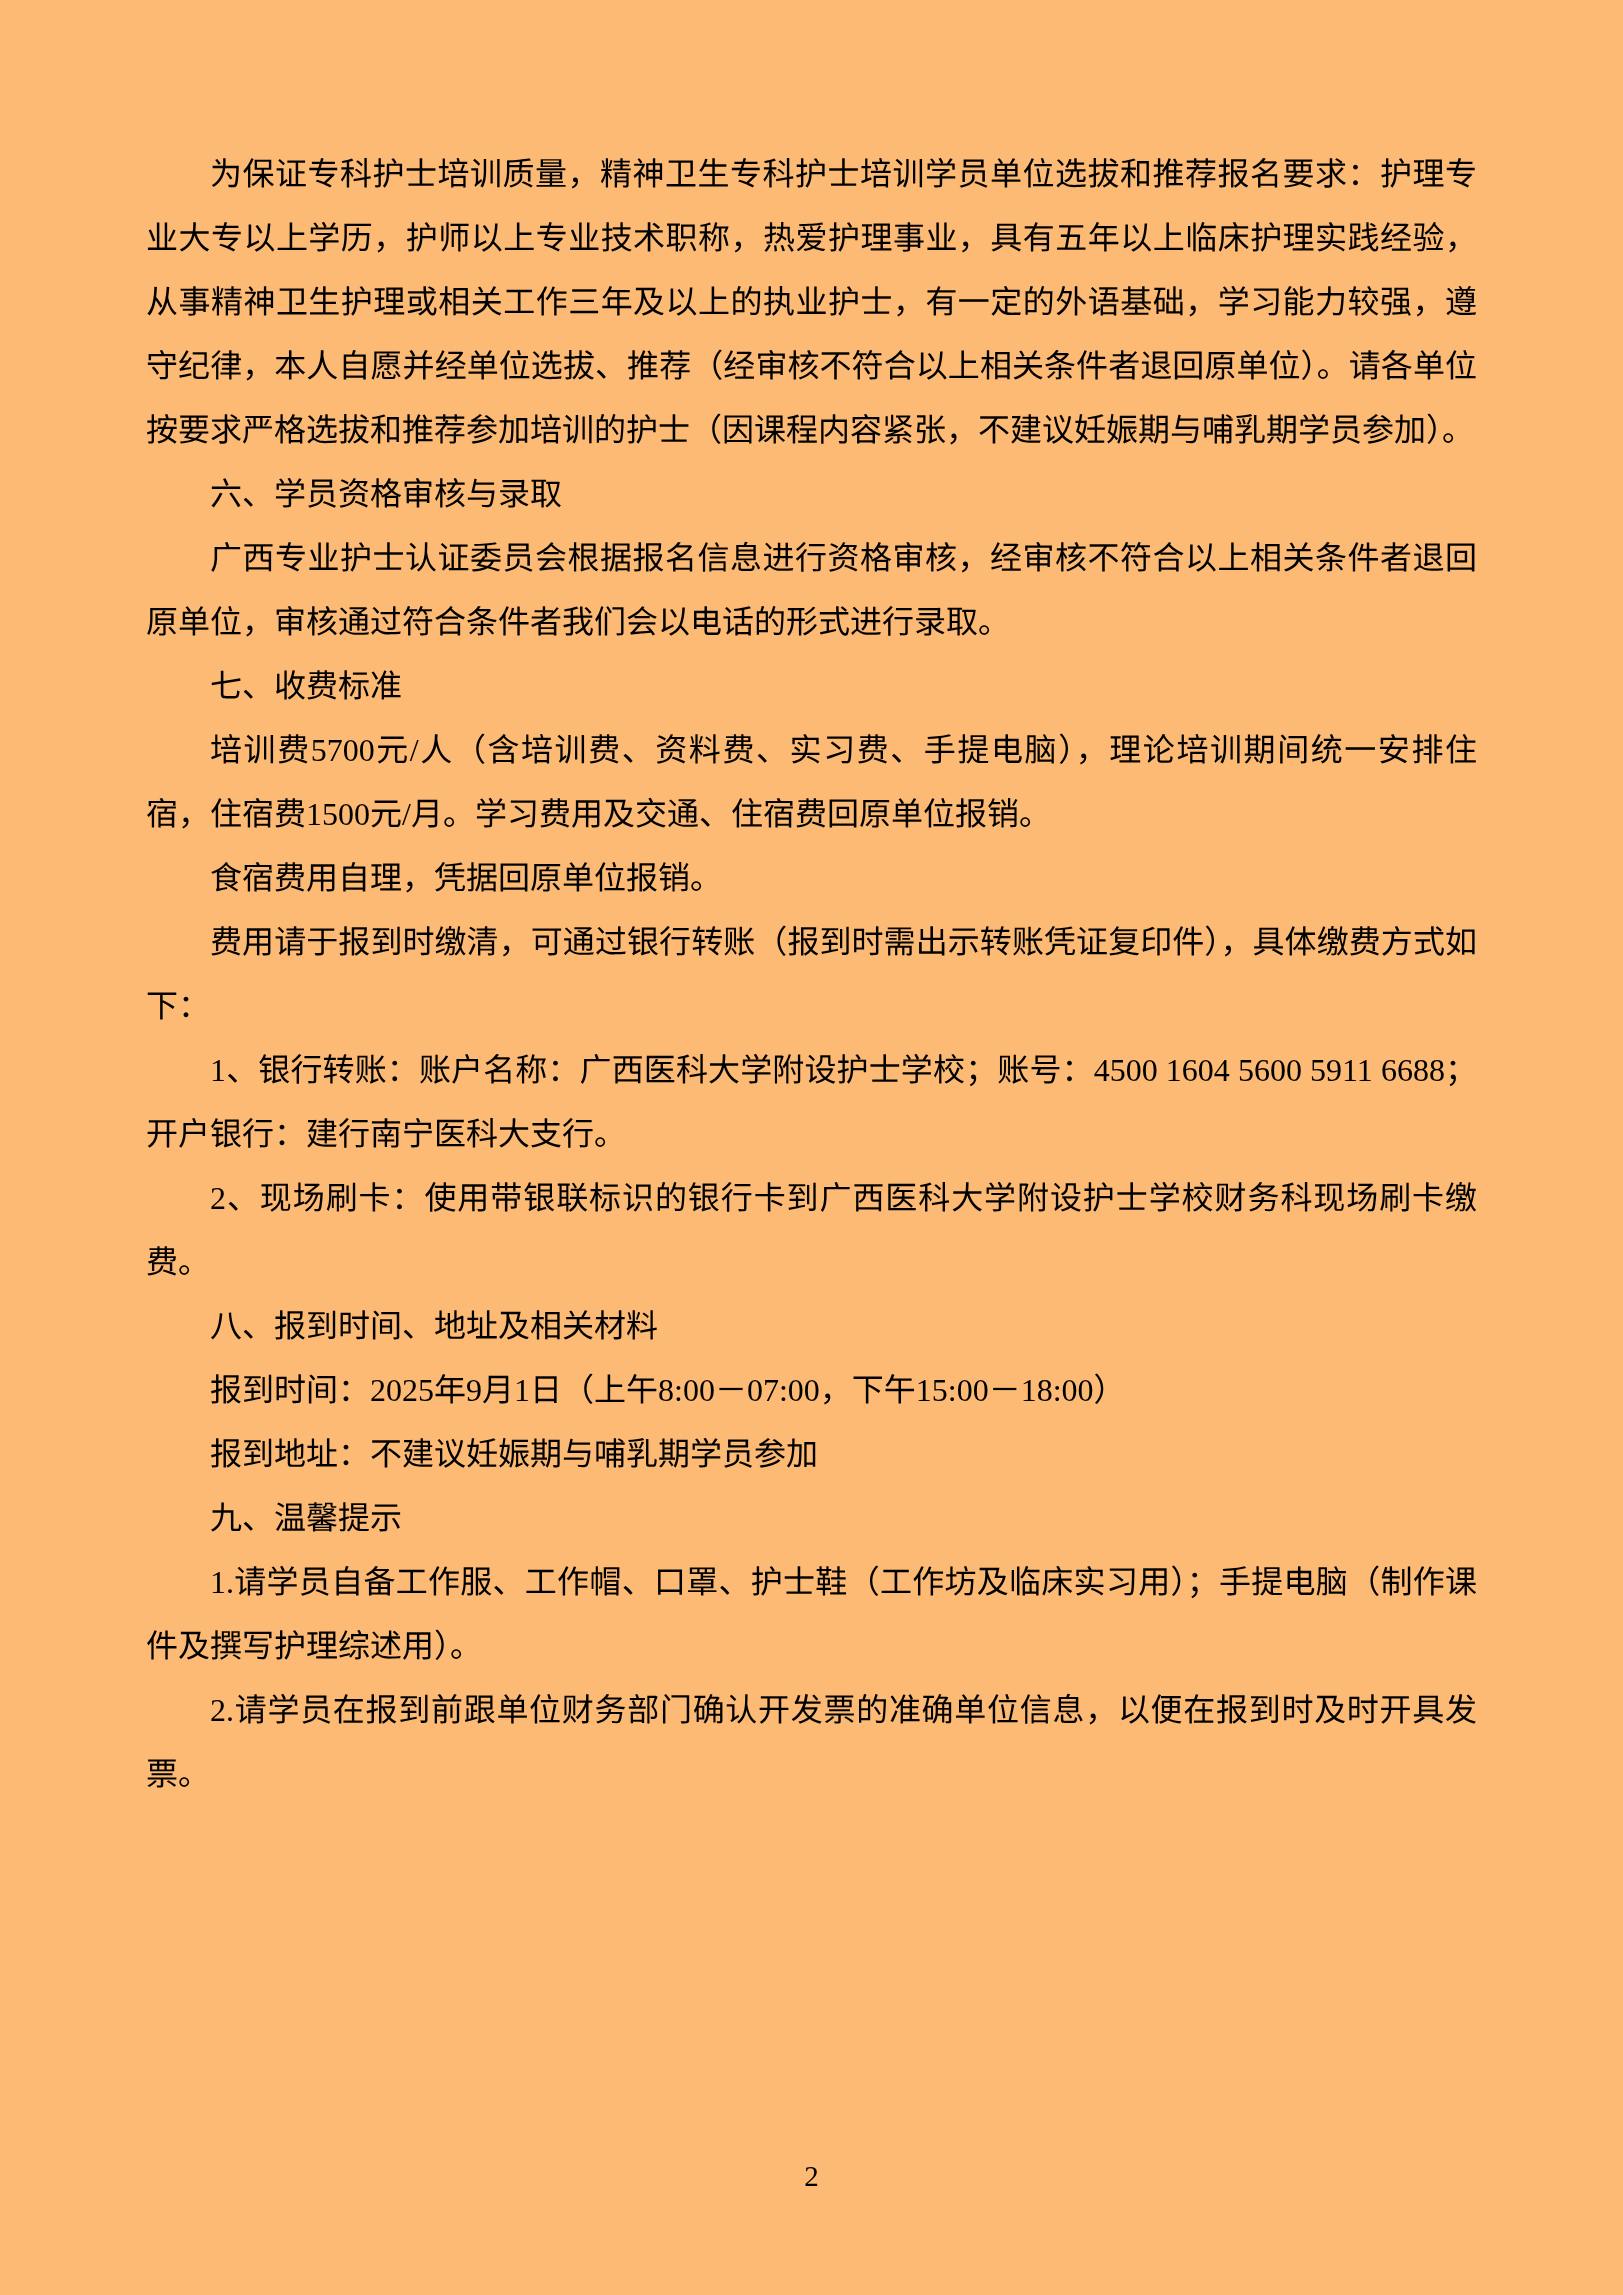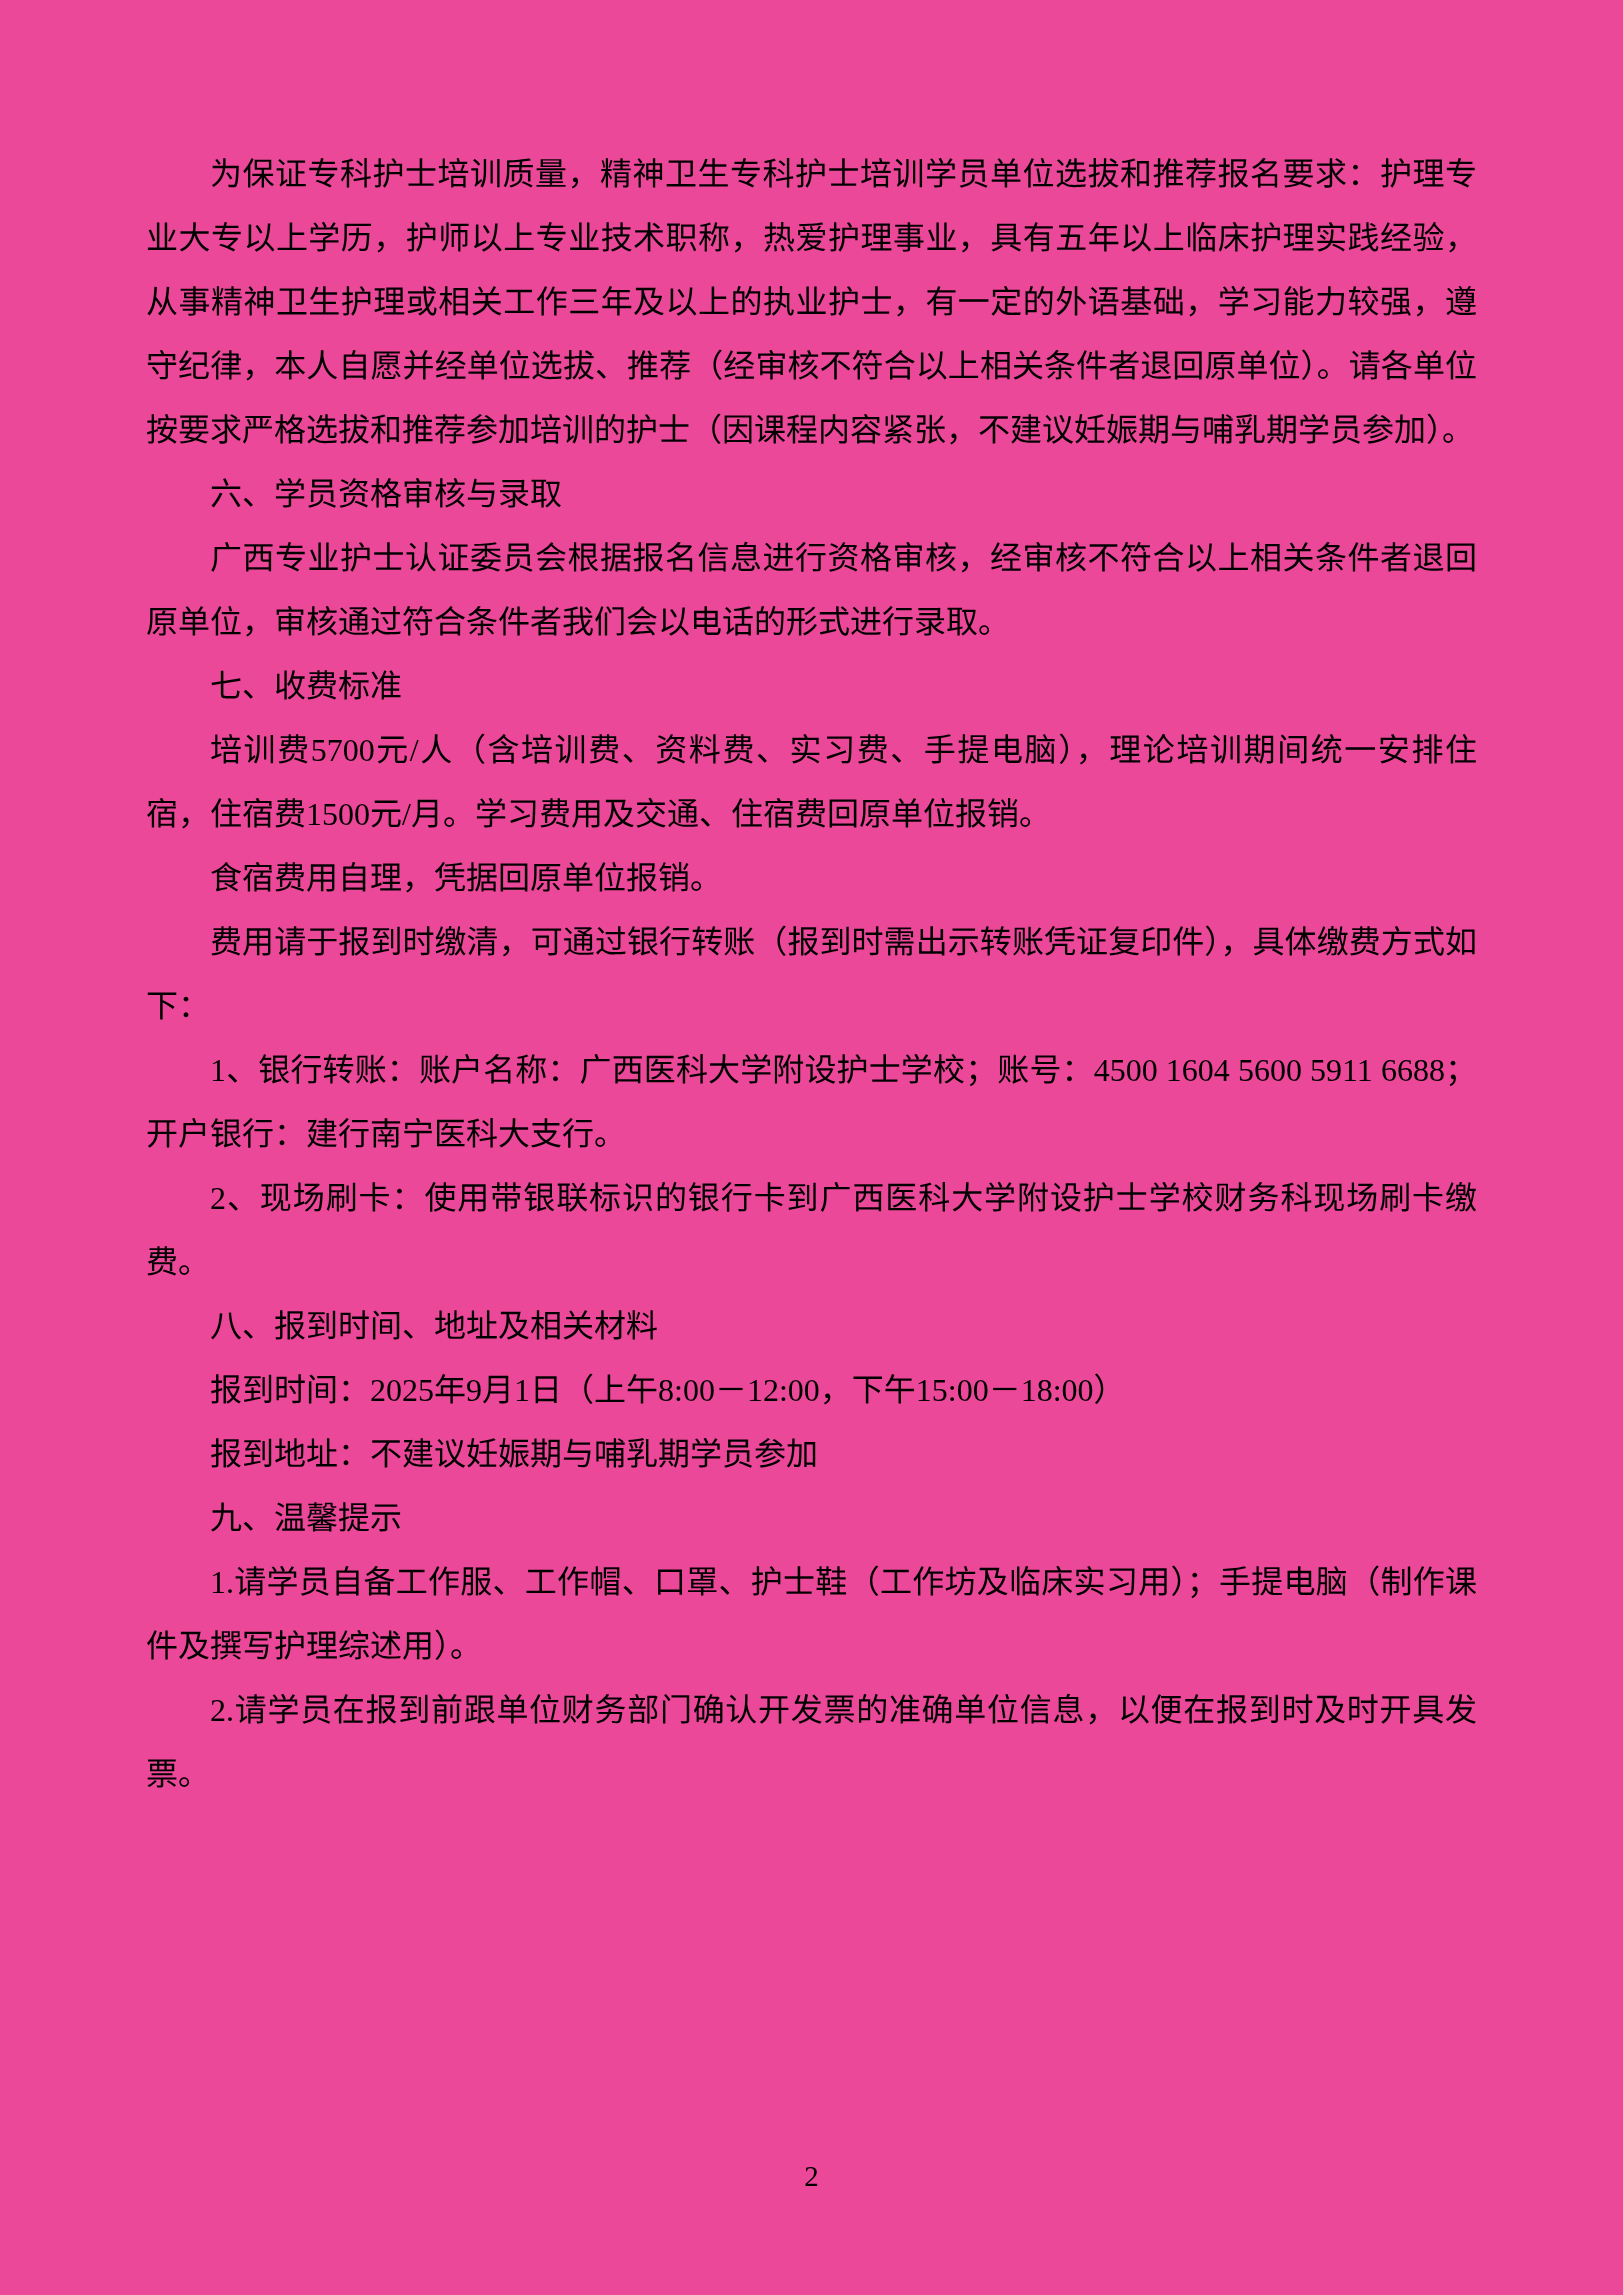--- a/index.html
+++ b/index.html
@@ -11,21 +11,21 @@
     height: 2295px;
     background: #ffffff;
     color: #000000;
     font-family: "Liberation Serif", "DejaVu Serif", serif;
     position: relative;
     overflow: hidden;
   }
   .page {
     position: absolute;
     inset: 0;
-    background: #ec4899;
+    background: #fdba74;
   }
   .content {
     position: absolute;
     top: 142px;
     left: 146px;
     width: 1331px;
   }
   .para {
     margin: 0;
     font-size: 32px;
@@ -59,21 +59,21 @@
       <p class="para">为保证专科护士培训质量，精神卫生专科护士培训学员单位选拔和推荐报名要求：护理专业大专以上学历，护师以上专业技术职称，热爱护理事业，具有五年以上临床护理实践经验，从事精神卫生护理或相关工作三年及以上的执业护士，有一定的外语基础，学习能力较强，遵守纪律，本人自愿并经单位选拔、推荐（经审核不符合以上相关条件者退回原单位）。请各单位按要求严格选拔和推荐参加培训的护士（因课程内容紧张，不建议妊娠期与哺乳期学员参加）。</p>
       <p class="para heading">六、学员资格审核与录取</p>
       <p class="para">广西专业护士认证委员会根据报名信息进行资格审核，经审核不符合以上相关条件者退回原单位，审核通过符合条件者我们会以电话的形式进行录取。</p>
       <p class="para heading">七、收费标准</p>
       <p class="para">培训费5700元/人（含培训费、资料费、实习费、手提电脑），理论培训期间统一安排住宿，住宿费1500元/月。学习费用及交通、住宿费回原单位报销。</p>
       <p class="para">食宿费用自理，凭据回原单位报销。</p>
       <p class="para">费用请于报到时缴清，可通过银行转账（报到时需出示转账凭证复印件），具体缴费方式如下：</p>
       <p class="para">1、银行转账：账户名称：广西医科大学附设护士学校；账号：4500 1604 5600 5911 6688；开户银行：建行南宁医科大支行。</p>
       <p class="para">2、现场刷卡：使用带银联标识的银行卡到广西医科大学附设护士学校财务科现场刷卡缴费。</p>
       <p class="para heading">八、报到时间、地址及相关材料</p>
-      <p class="para">报到时间：2025年9月1日（上午8:00－12:00，下午15:00－18:00）</p>
+      <p class="para">报到时间：2025年9月1日（上午8:00－07:00，下午15:00－18:00）</p>
       <p class="para">报到地址：不建议妊娠期与哺乳期学员参加</p>
       <p class="para heading">九、温馨提示</p>
       <p class="para">1.请学员自备工作服、工作帽、口罩、护士鞋（工作坊及临床实习用）；手提电脑（制作课件及撰写护理综述用）。</p>
       <p class="para">2.请学员在报到前跟单位财务部门确认开发票的准确单位信息，以便在报到时及时开具发票。</p>
     </main>
   <div class="page-number">2</div>
 </div>
 
 
 </body></html>

